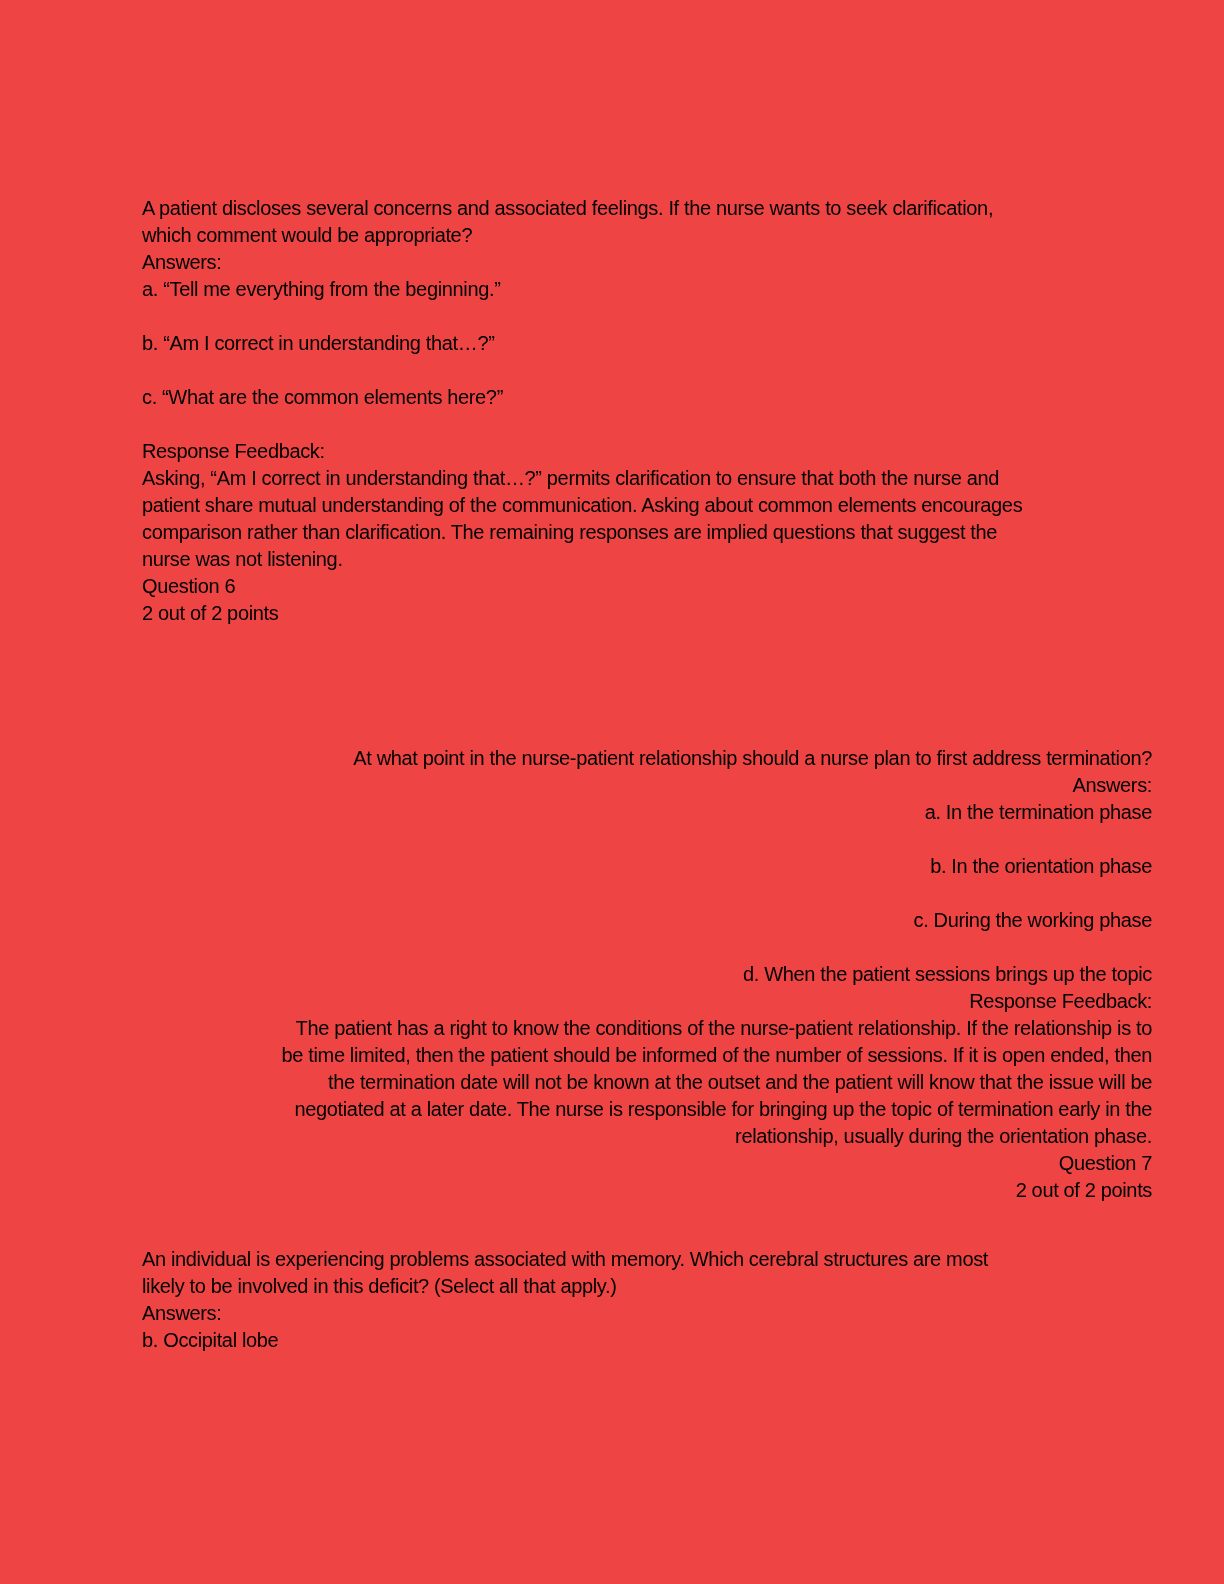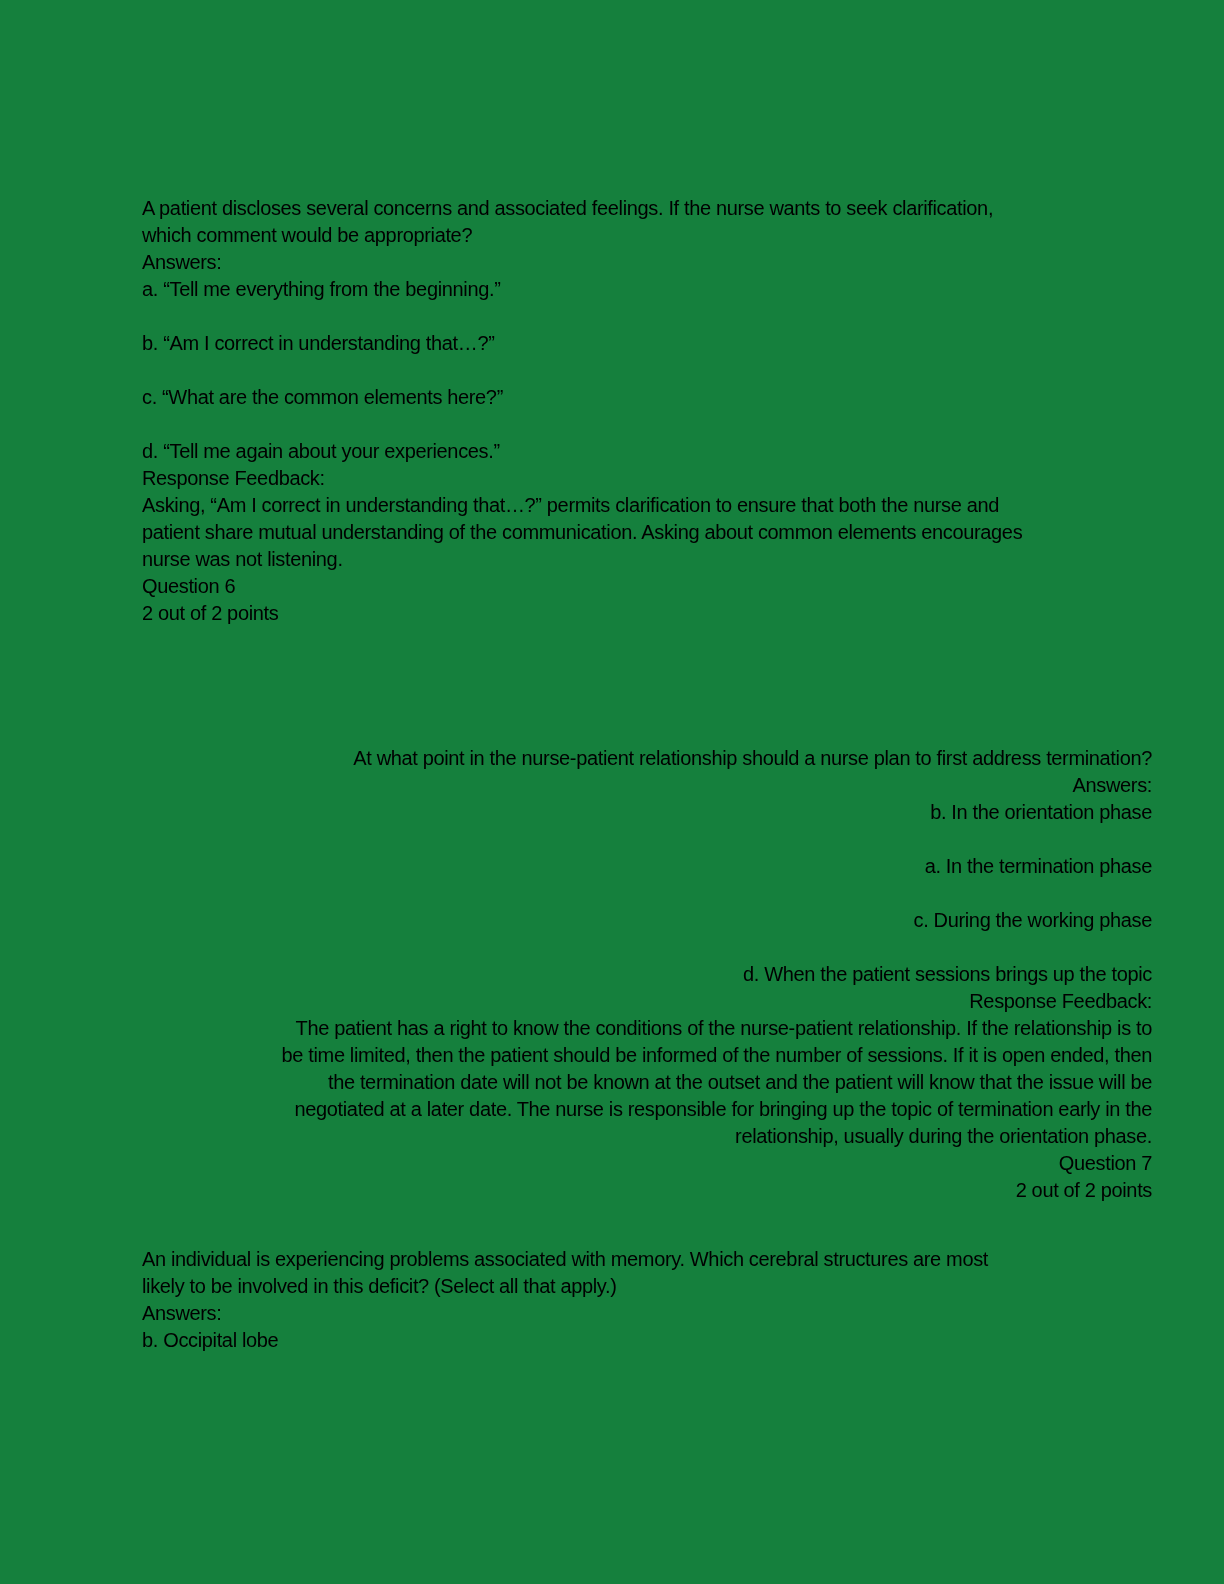--- a/index.html
+++ b/index.html
@@ -10,21 +10,21 @@
   }
   body {
     position: relative;
     font-family: "Liberation Sans", sans-serif;
     color: #000000;
     overflow: hidden;
   }
   .page {
     position: absolute;
     inset: 0;
-    background: #15803d;
+    background: #ef4444;
   }
   .block {
     position: absolute;
     left: 142px;
     width: 1010px;
   }
   .ln {
     font-size: 20px;
     line-height: 27px;
     height: 27px;
@@ -42,34 +42,34 @@
 
 <div class="page">
 
   <section class="block" id="q1">
     <div class="ln">A patient discloses several concerns and associated feelings. If the nurse wants to seek clarification,</div>
     <div class="ln">which comment would be appropriate?</div>
     <div class="ln">Answers:</div>
     <div class="ln gap-after">a. “Tell me everything from the beginning.”</div>
     <div class="ln gap-after">b. “Am I correct in understanding that…?”</div>
     <div class="ln gap-after">c. “What are the common elements here?”</div>
-    <div class="ln">d. “Tell me again about your experiences.”</div>
     <div class="ln">Response Feedback:</div>
     <div class="ln">Asking, “Am I correct in understanding that…?” permits clarification to ensure that both the nurse and</div>
     <div class="ln">patient share mutual understanding of the communication. Asking about common elements encourages</div>
+    <div class="ln">comparison rather than clarification. The remaining responses are implied questions that suggest the</div>
     <div class="ln">nurse was not listening.</div>
     <div class="ln">Question 6</div>
     <div class="ln">2 out of 2 points</div>
   </section>
 
   <section class="block" id="q2">
     <div class="ln">At what point in the nurse-patient relationship should a nurse plan to first address termination?</div>
     <div class="ln">Answers:</div>
+    <div class="ln gap-after">a. In the termination phase</div>
     <div class="ln gap-after">b. In the orientation phase</div>
-    <div class="ln gap-after">a. In the termination phase</div>
     <div class="ln gap-after">c. During the working phase</div>
     <div class="ln">d. When the patient sessions brings up the topic</div>
     <div class="ln">Response Feedback:</div>
     <div class="ln">The patient has a right to know the conditions of the nurse-patient relationship. If the relationship is to</div>
     <div class="ln">be time limited, then the patient should be informed of the number of sessions. If it is open ended, then</div>
     <div class="ln">the termination date will not be known at the outset and the patient will know that the issue will be</div>
     <div class="ln">negotiated at a later date. The nurse is responsible for bringing up the topic of termination early in the</div>
     <div class="ln">relationship, usually during the orientation phase.</div>
     <div class="ln">Question 7</div>
     <div class="ln">2 out of 2 points</div>

